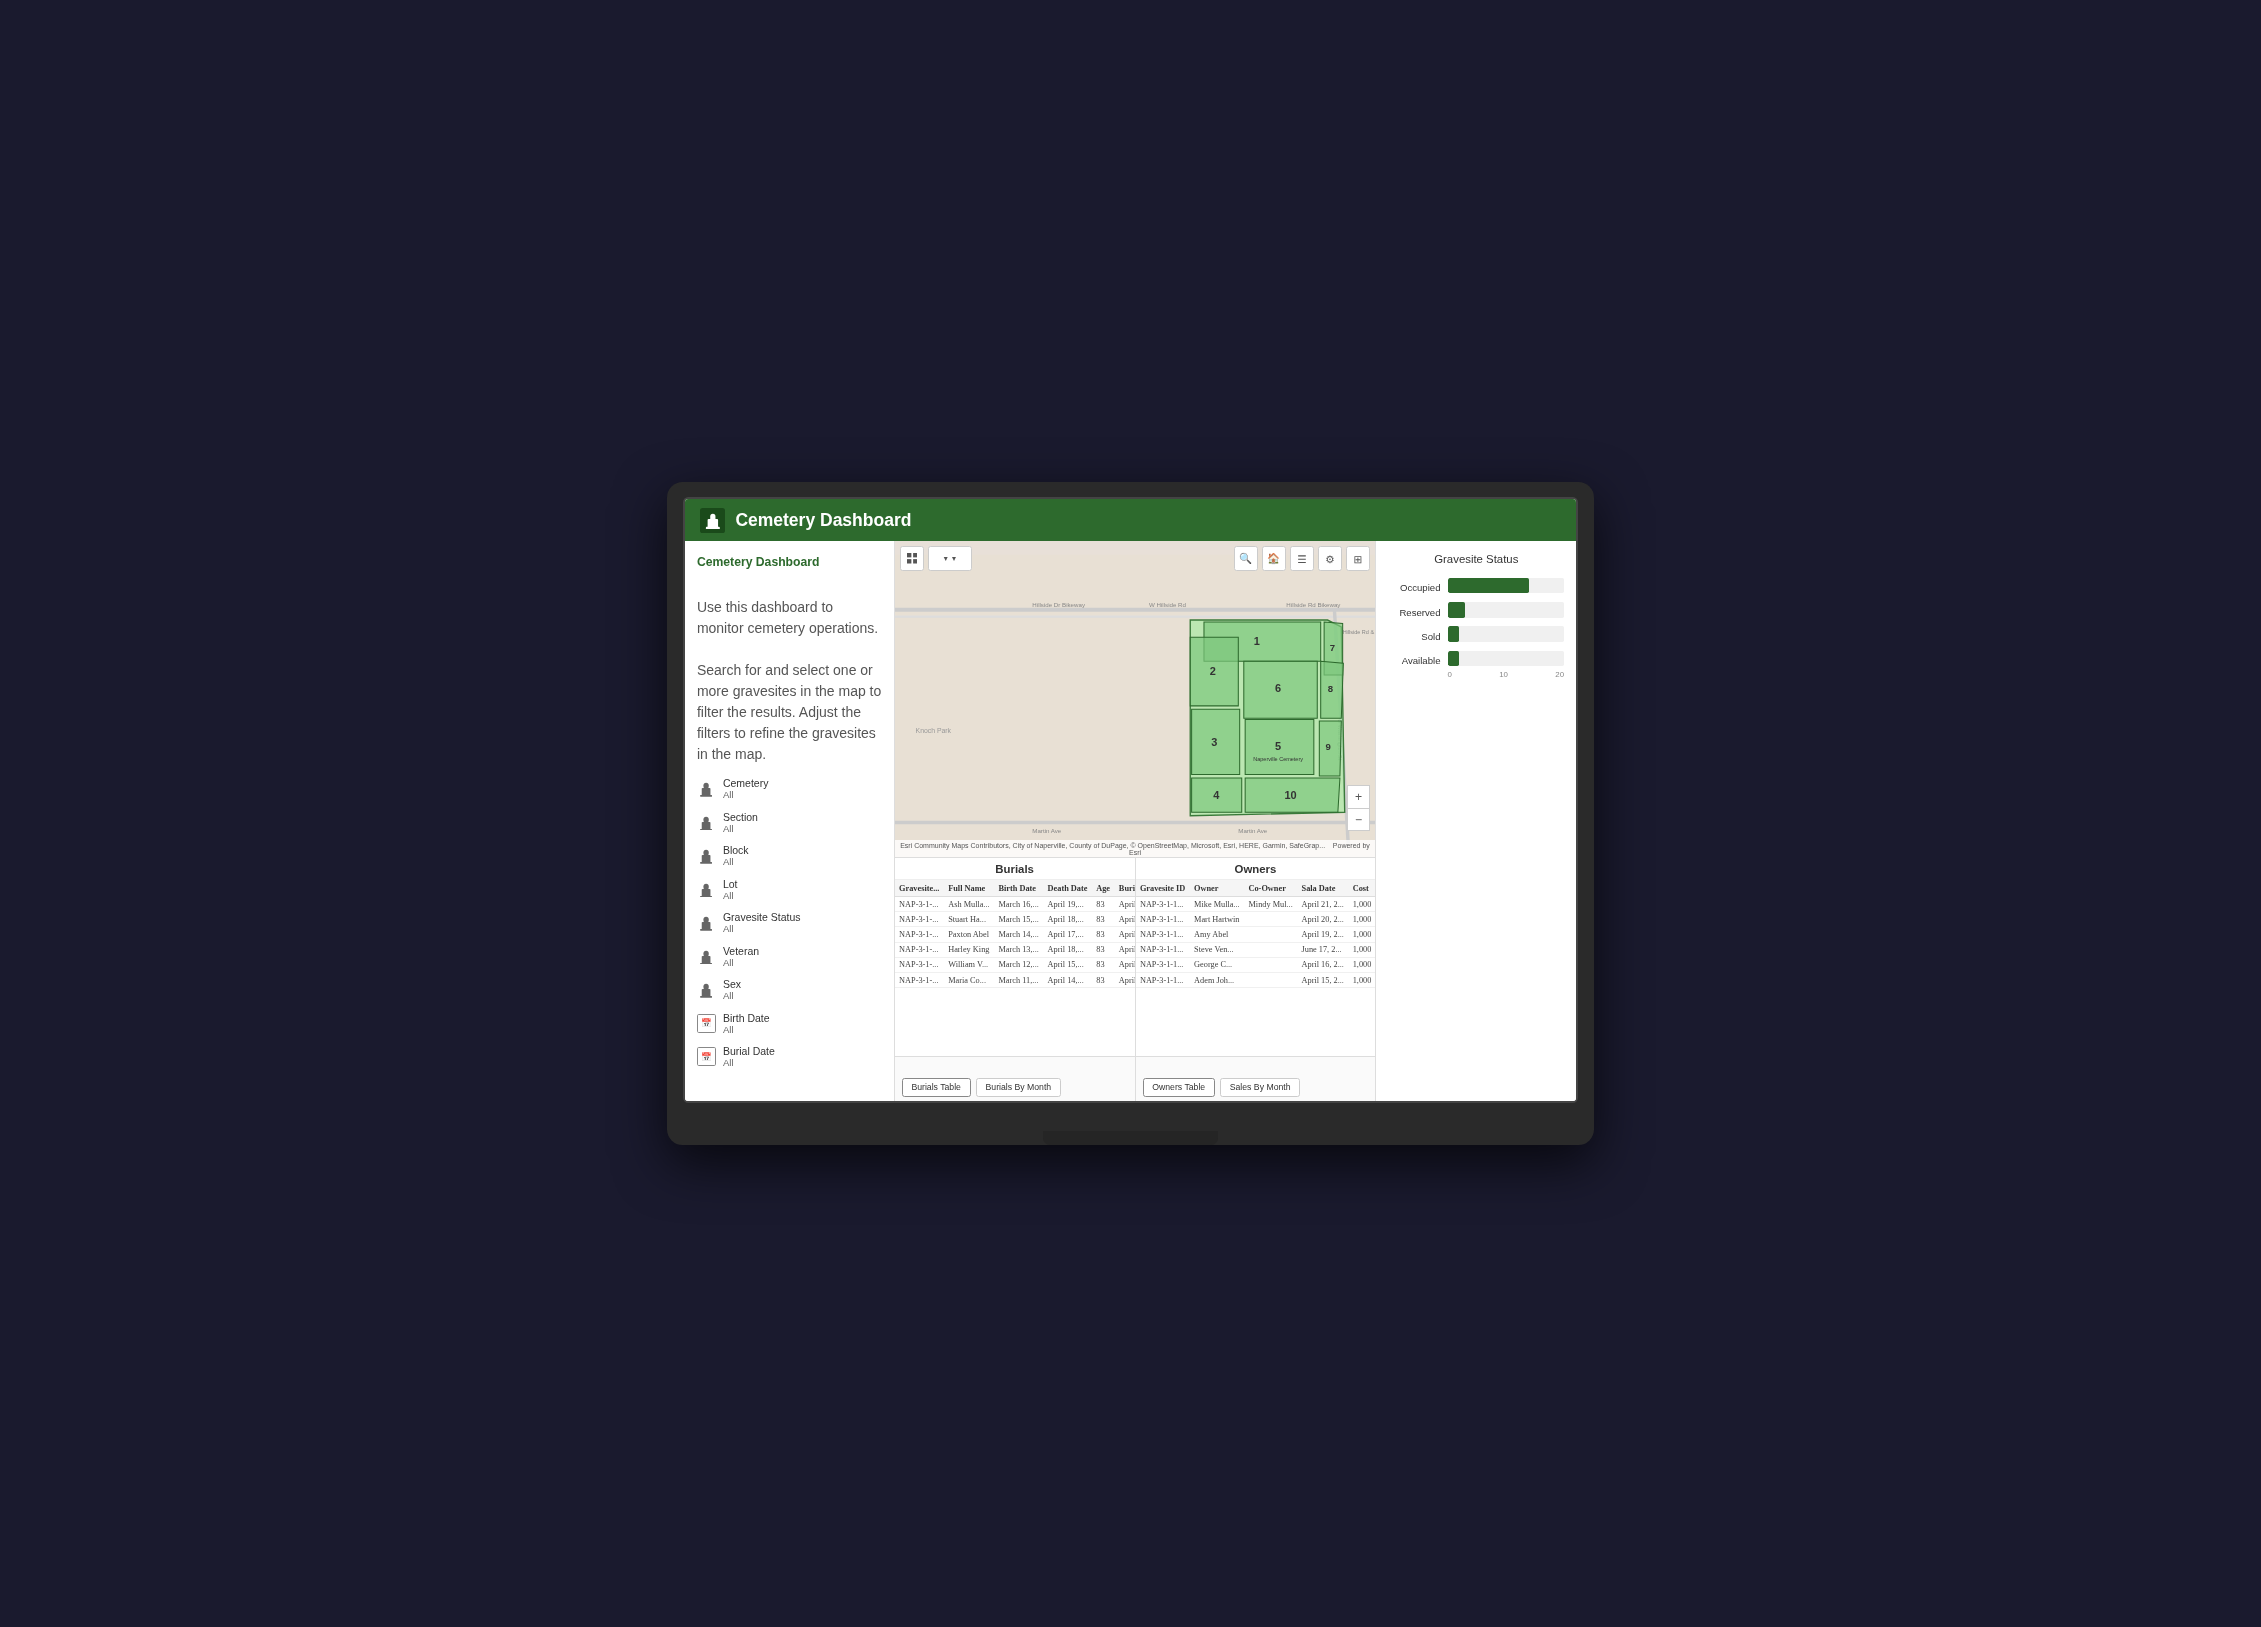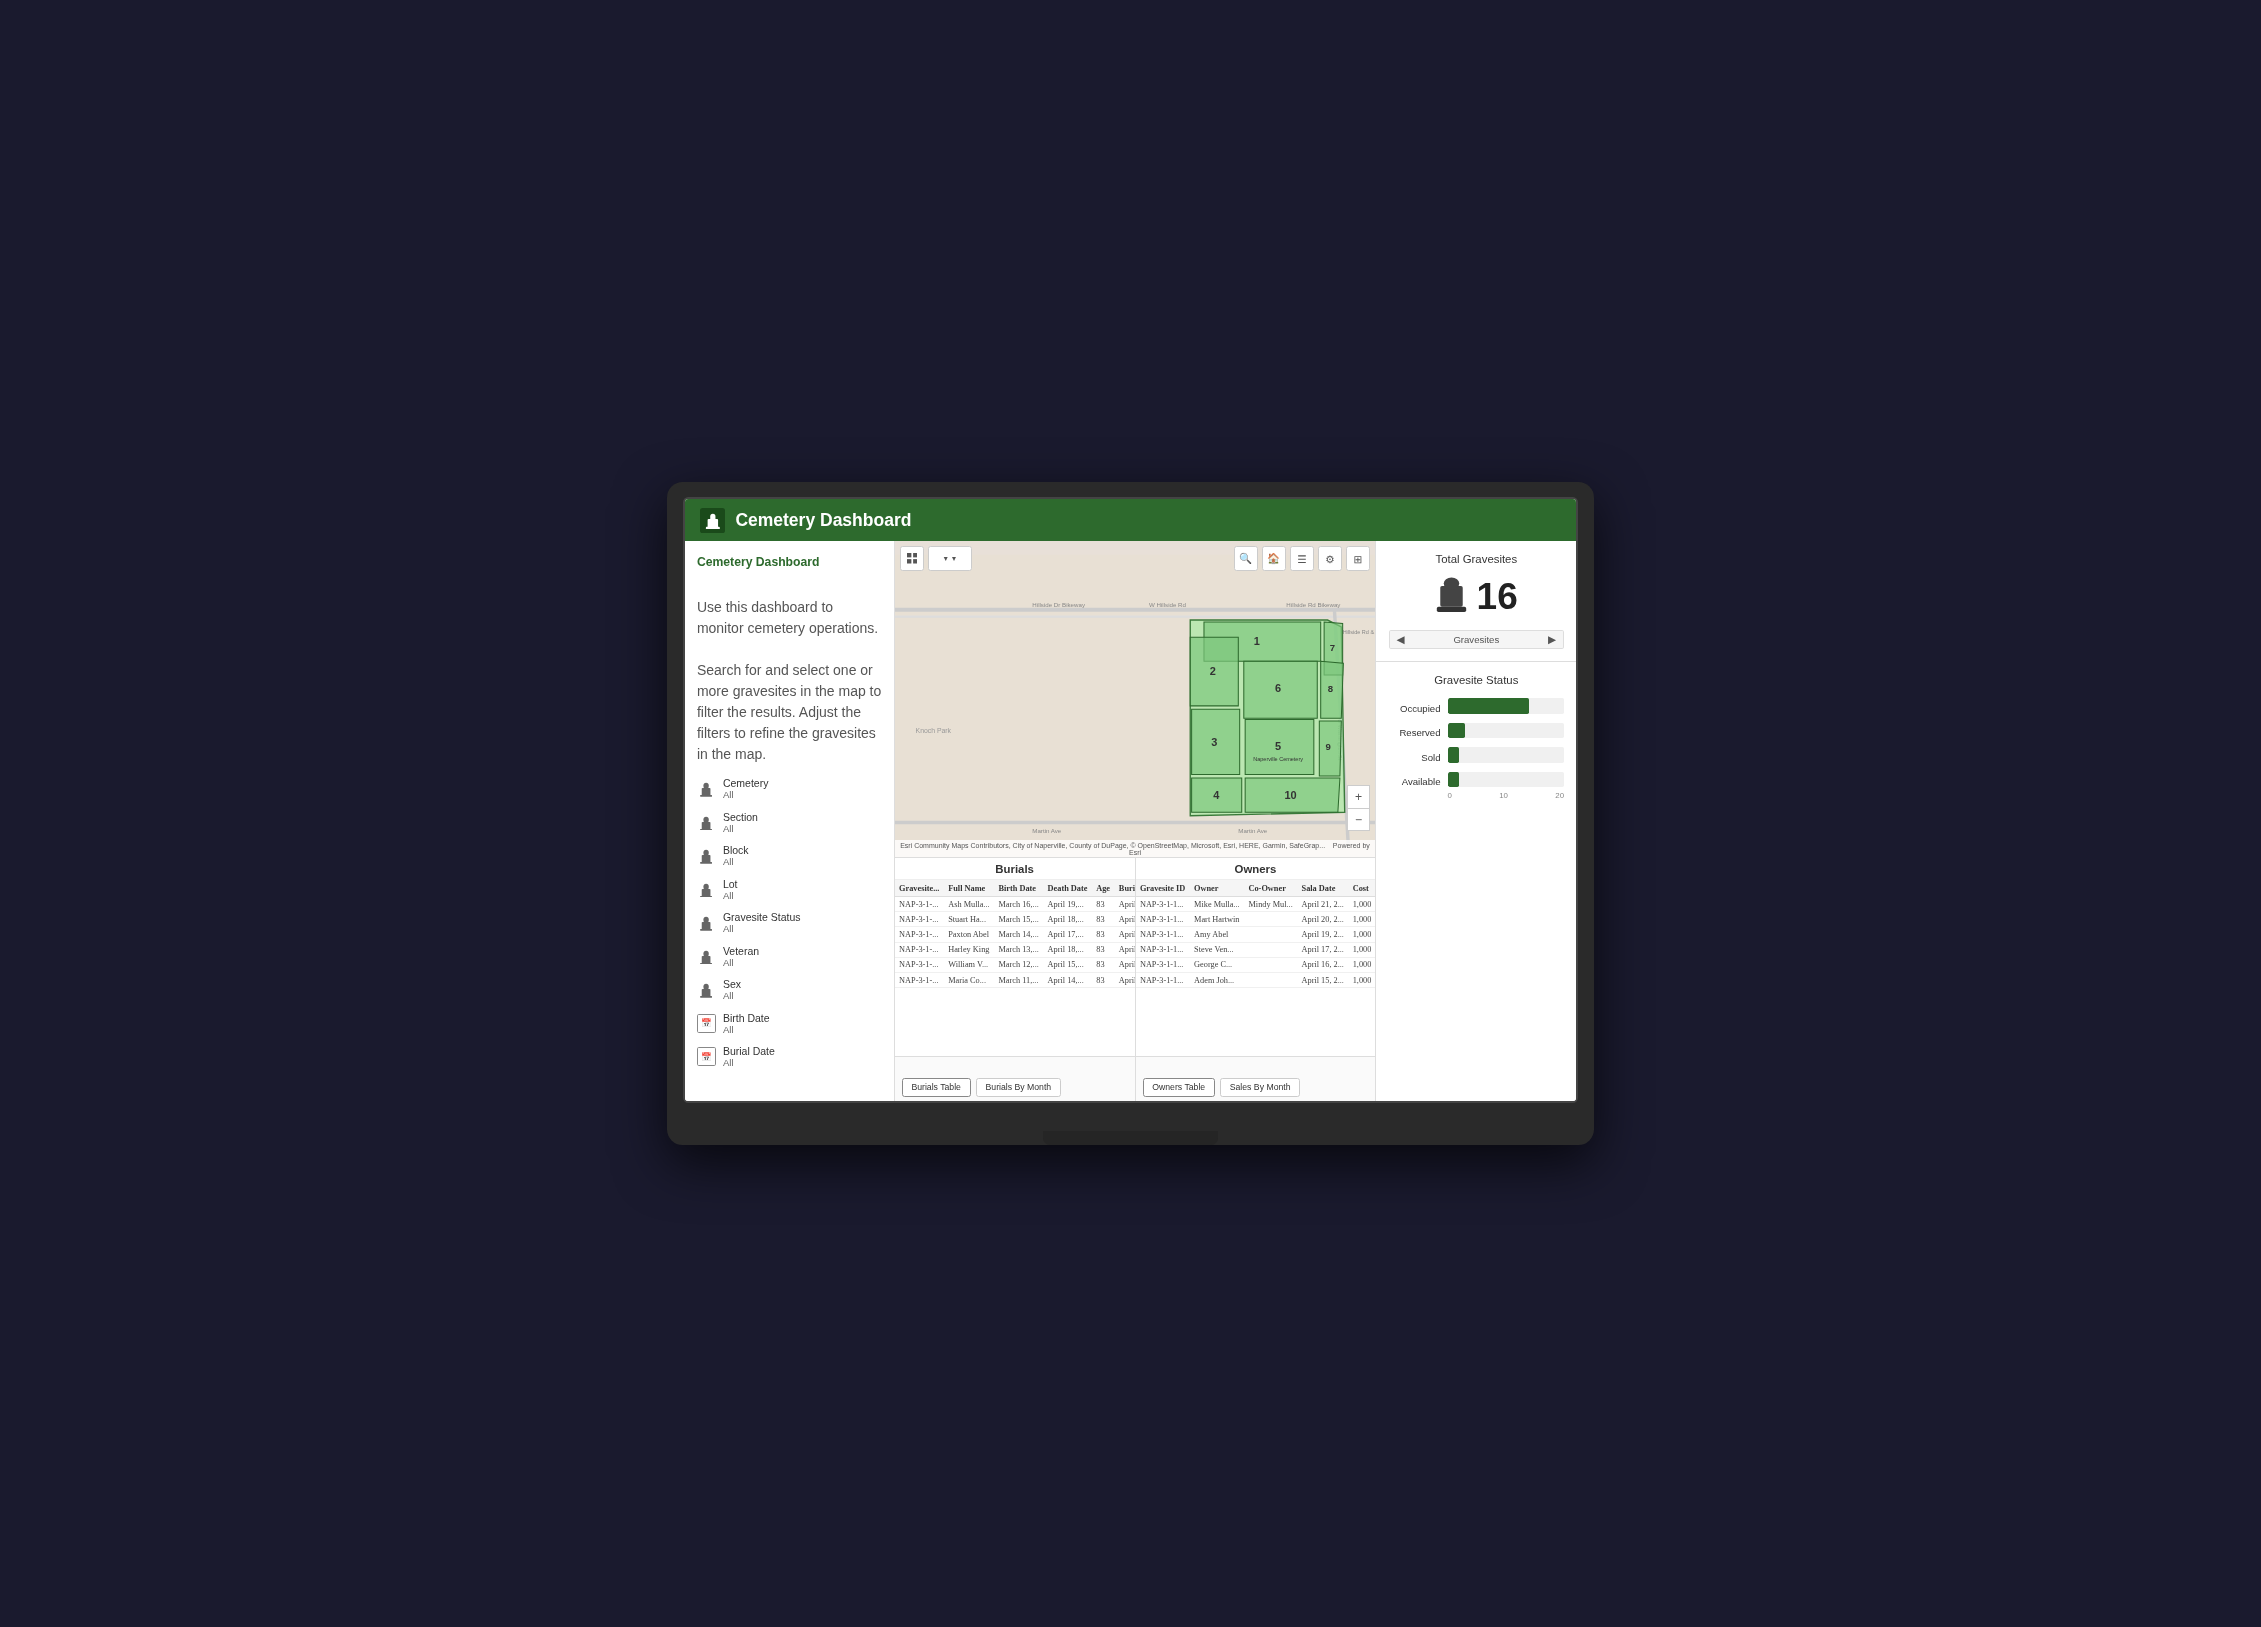--- a/index.html
+++ b/index.html
@@ -767,21 +767,21 @@
                       <td>NAP-3-1-1...</td>
                       <td>Amy Abel</td>
                       <td></td>
                       <td>April 19, 2...</td>
                       <td>1,000</td>
                     </tr>
                     <tr>
                       <td>NAP-3-1-1...</td>
                       <td>Steve Ven...</td>
                       <td></td>
-                      <td>April 17, 2...</td>
+                      <td>June 17, 2...</td>
                       <td>1,000</td>
                     </tr>
                     <tr>
                       <td>NAP-3-1-1...</td>
                       <td>George C...</td>
                       <td></td>
                       <td>April 16, 2...</td>
                       <td>1,000</td>
                     </tr>
                     <tr>
@@ -798,38 +798,20 @@
               <button class="panel-tab active">Owners Table</button>
               <button class="panel-tab">Sales By Month</button>
             </div>
           </div>
 
         </div>
       </div>
 
       <div class="right-panel">
 
-        <div class="gravesites-widget">
-          <div class="widget-title">Total Gravesites</div>
-          <div class="total-count">
-            <div class="grave-icon-large">
-              <svg width="33" height="38" viewBox="0 0 38 44" fill="#333">
-                <rect x="6" y="14" width="26" height="24" rx="2" fill="#444"></rect>
-                <rect x="10" y="4" width="18" height="14" rx="9" fill="#444"></rect>
-                <rect x="2" y="38" width="34" height="6" rx="2" fill="#333"></rect>
-              </svg>
-            </div>
-            <div class="count-number">16</div>
-          </div>
-          <div class="gravesites-nav">
-            <span class="nav-arrow">◀</span>
-            <span>Gravesites</span>
-            <span class="nav-arrow">▶</span>
-          </div>
-        </div>
 
         <div class="status-widget">
           <div class="status-title">Gravesite Status</div>
           <div class="bar-chart" id="status-bar-chart">
           <div class="bar-row">
       <span class="bar-label">Occupied</span>
       <div class="bar-track">
         <div class="bar-fill" style="width:70%"></div>
       </div>
     </div>

